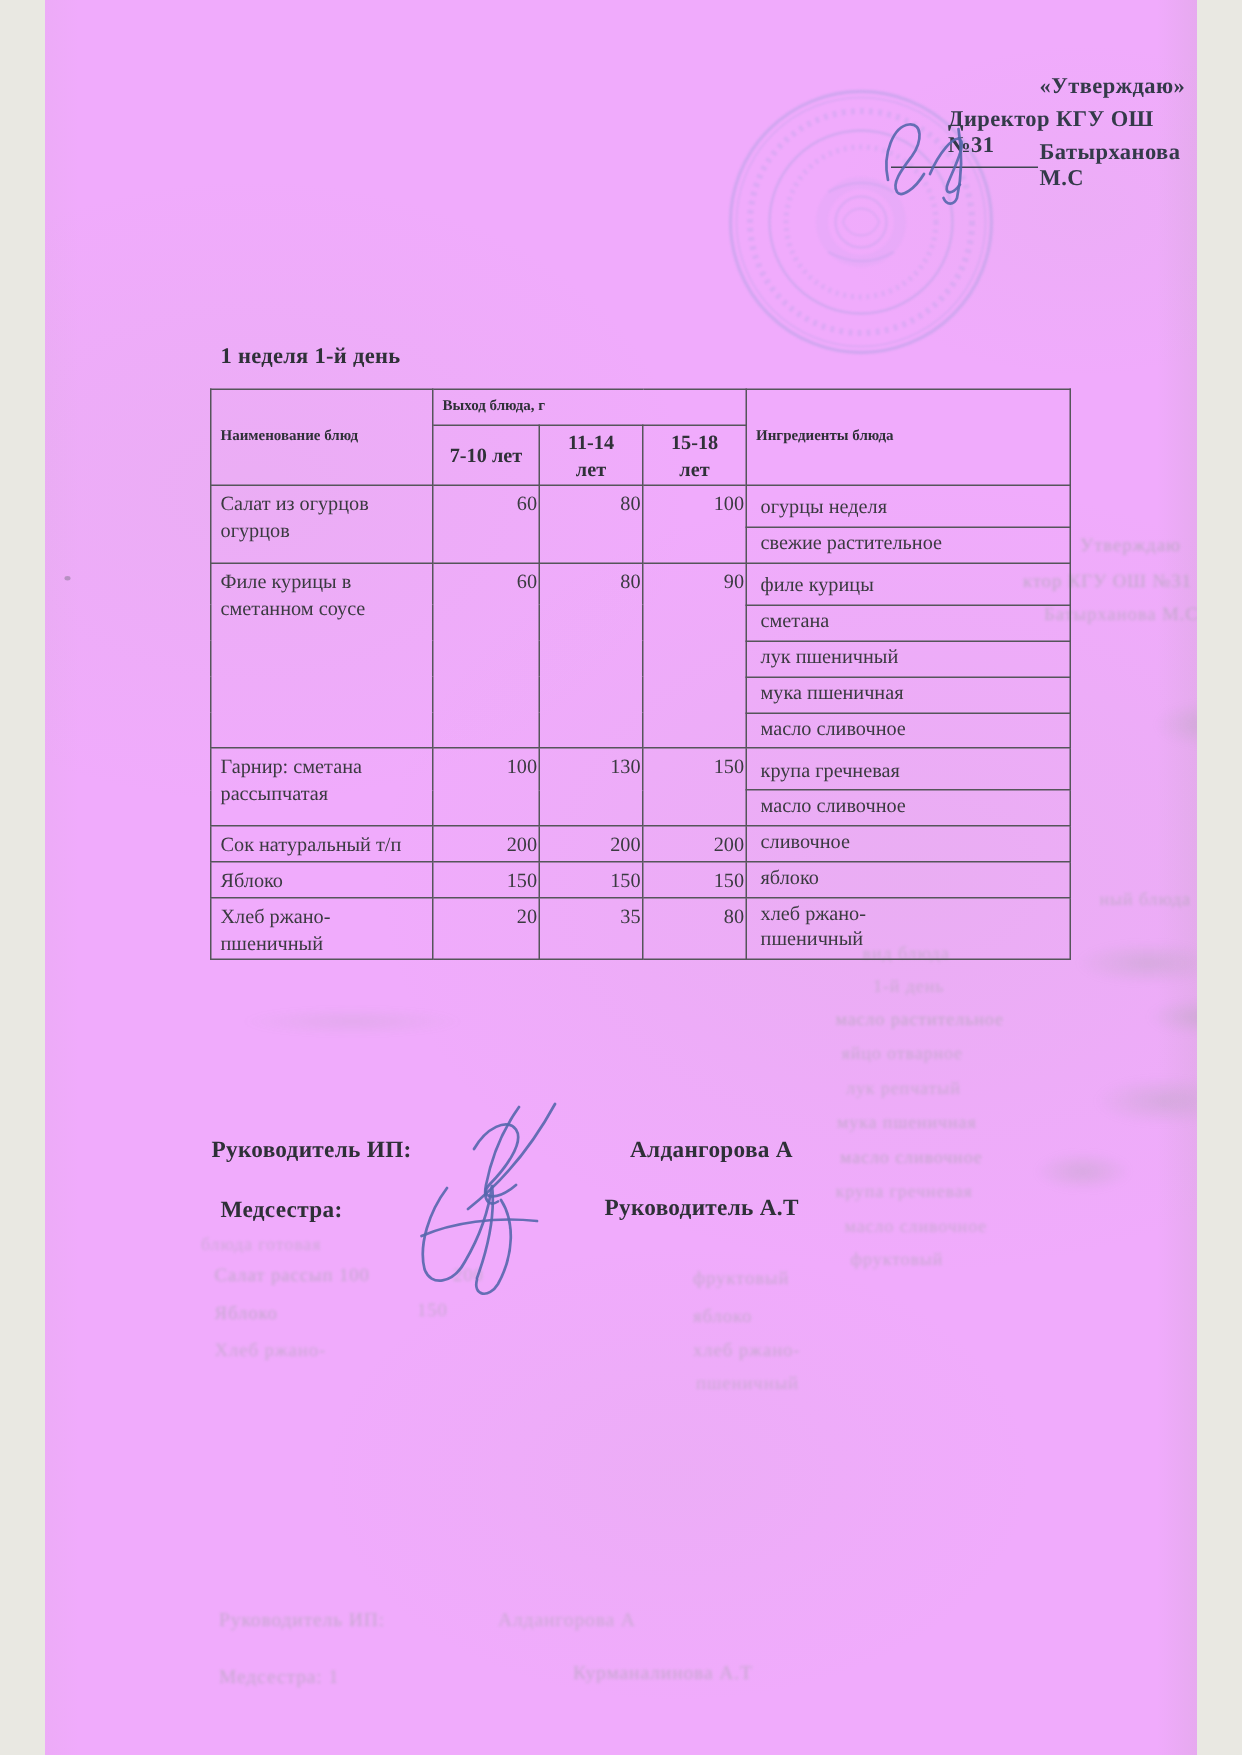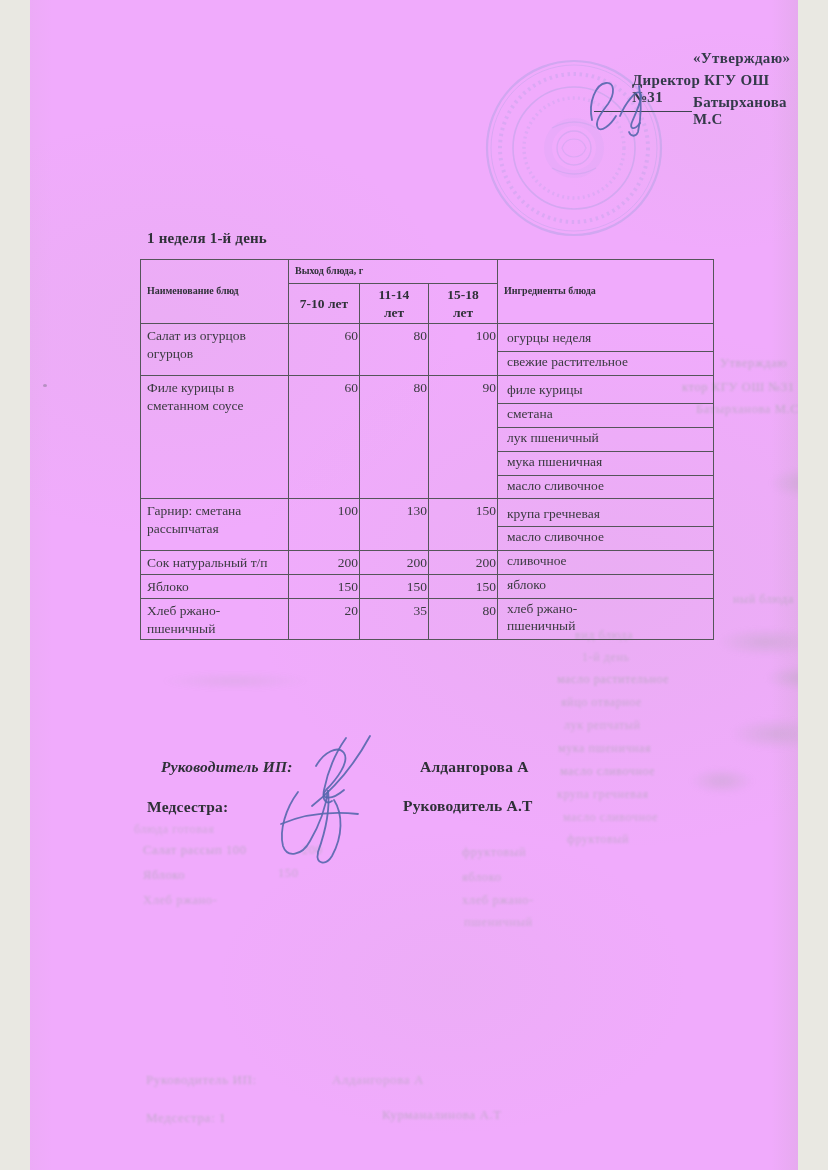--- a/index.html
+++ b/index.html
@@ -226,21 +226,21 @@
             <td class="dish">Хлеб ржано-пшеничный</td>
             <td class="num">20</td>
             <td class="num">35</td>
             <td class="num">80</td>
             <td class="ing">хлеб ржано-
 пшеничный</td>
           </tr>
         </tbody>
     </table>
 
-    <div class="signrow-label" style="left:131px;top:758px;font-style:italic;">Руководитель ИП:</div>
+    <div class="signrow-label" style="left:111px;top:758px;">Руководитель ИП:</div>
     <div class="signrow-name" style="left:390px;top:758px;">Алдангорова А</div>
     <div class="signrow-label" style="left:117px;top:798px;">Медсестра:</div>
     <div class="signrow-name" style="left:373px;top:797px;">Руководитель А.Т</div>
 
     <svg class="sig-svg" style="left:262px;top:732px;" width="95" height="80" viewBox="0 0 95 80">
       <path d="M54 6 C44 20 36 38 32 58 C30 68 34 73 40 69"></path>
       <path d="M24 34 C32 20 46 13 52 21 C58 30 44 48 34 58 C27 66 38 70 52 58"></path>
       <path d="M78 4 C66 26 48 52 20 74"></path>
     </svg>
     <svg class="sig-svg" style="left:238px;top:778px;" width="105" height="88" viewBox="0 0 105 88">

